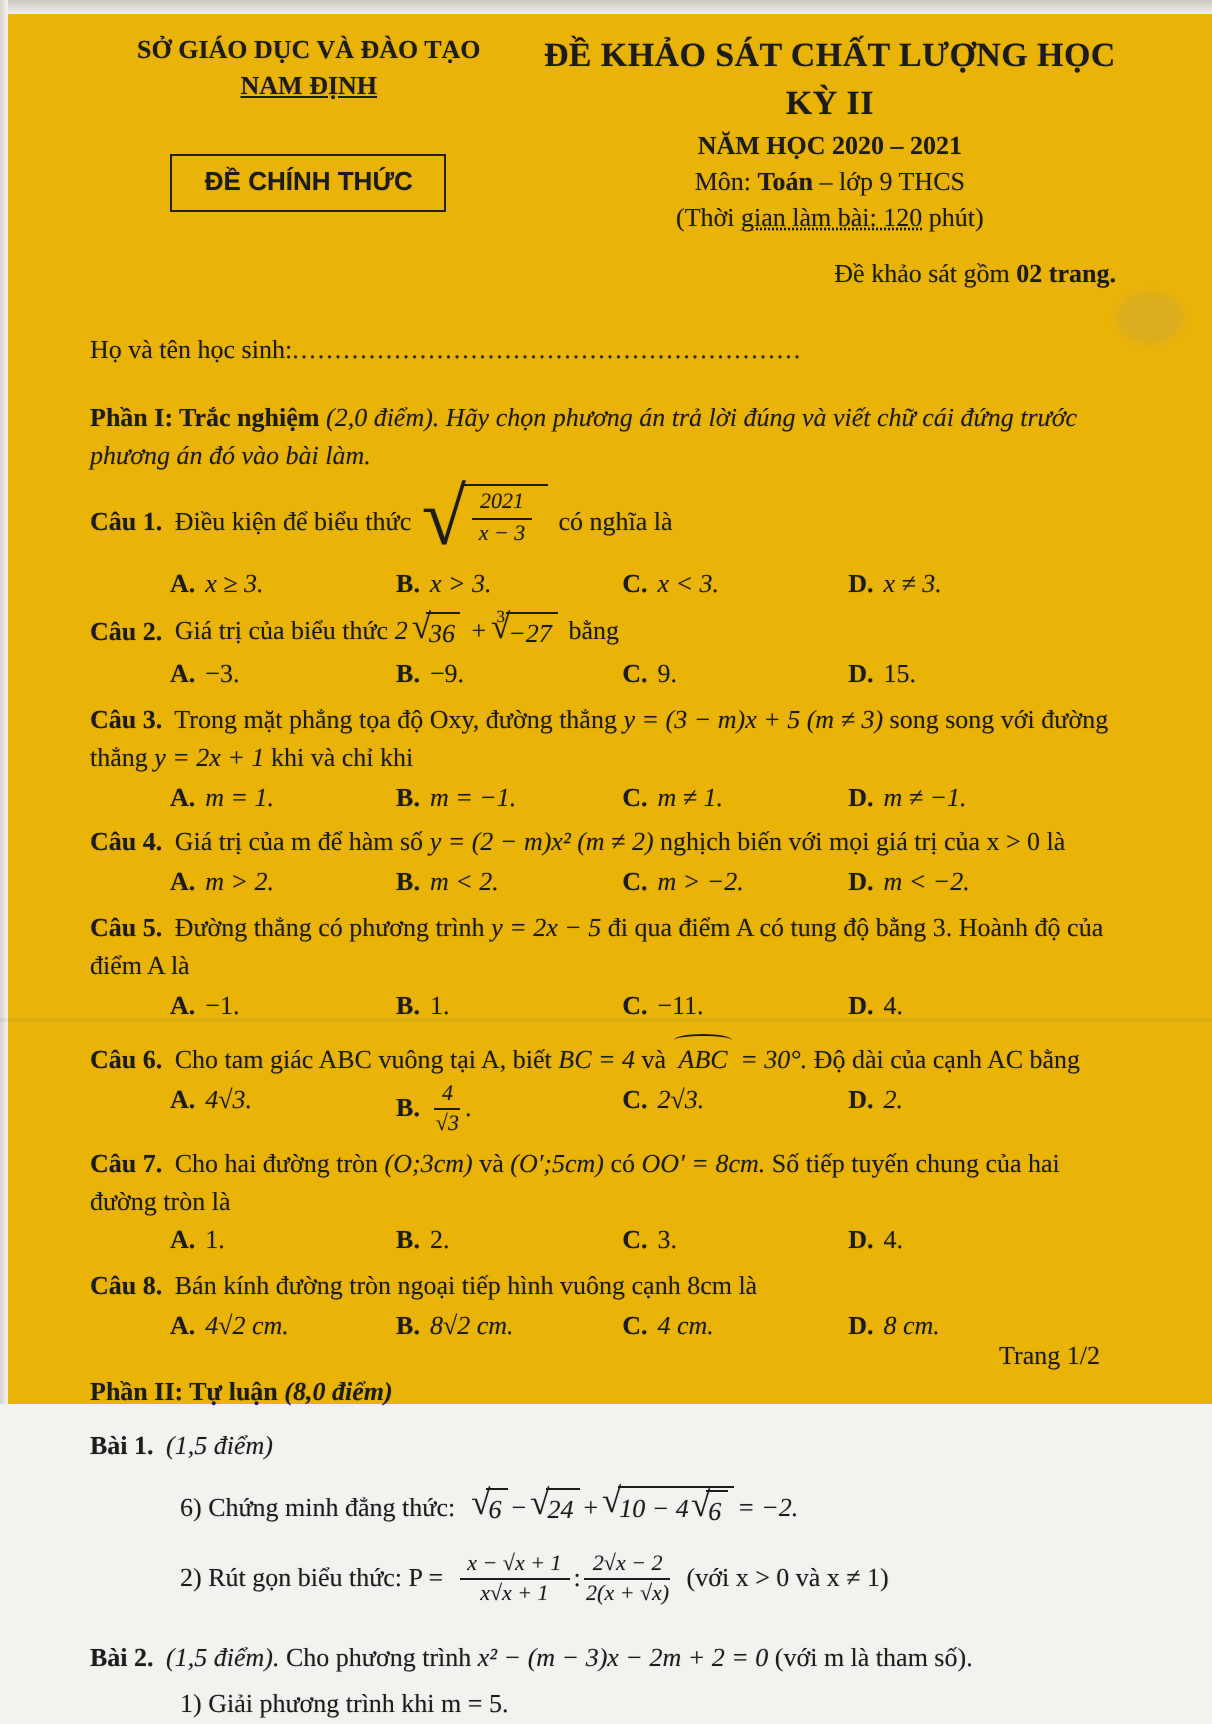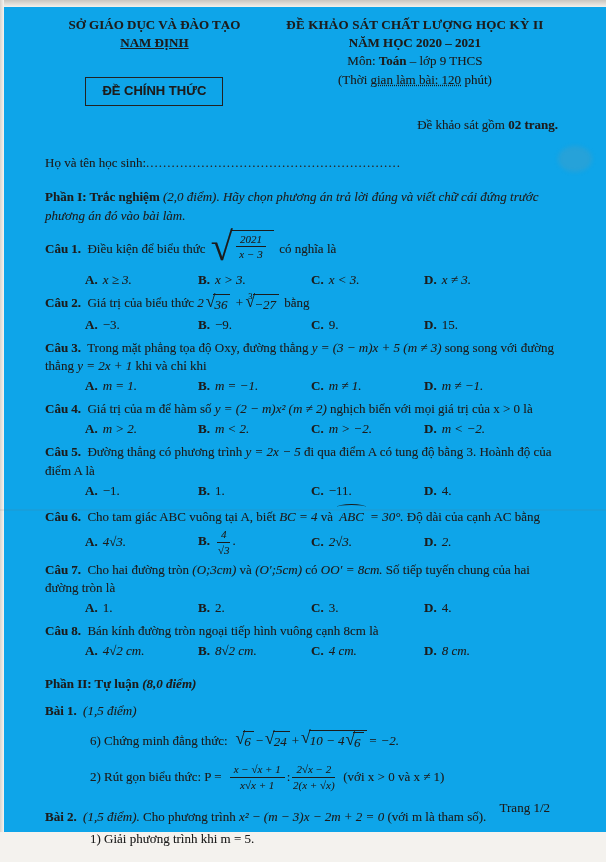--- a/index.html
+++ b/index.html
@@ -1,56 +1,56 @@
 <!DOCTYPE html>
 <html><head>
 <meta charset="utf-8">
 <style>
   html,body{margin:0;padding:0;}
   body{
     width:606px;height:862px;overflow:hidden;background:#f4f2ee;
     font-family:"Liberation Serif","DejaVu Serif",serif;
   }
   .page{
-    position:relative;box-sizing:border-box;width:606px;height:832px;
-    background:#0ea5e9;color:#1c1c1c;font-size:13px;line-height:1.45;
+    position:relative;box-sizing:border-box;width:606px;height:702px;
+    background:#eab308;color:#1c1c1c;font-size:13px;line-height:1.45;
     padding:16px 40px 0 45px;
     text-shadow:0 0 0.6px rgba(40,40,40,0.35);
   }
   .edge-top{position:absolute;top:0;left:0;right:0;height:7px;
     background:linear-gradient(#c9c6c0,#f3f1ec);}
   .edge-left{position:absolute;top:0;left:0;bottom:0;width:4px;
     background:linear-gradient(90deg,#d6d3cd,#f6f4f0);}
   .streak{position:absolute;left:0;right:0;height:2px;background:rgba(110,110,110,0.10);}
   .smudge{position:absolute;width:34px;height:26px;background:rgba(150,148,142,0.18);
     border-radius:50%;filter:blur(2px);}
   b{font-weight:700;}
   i{font-style:italic;}
   .u{text-decoration:underline;}
   .ud{text-decoration:underline dotted;}
   
   .header{display:flex;}
   .hleft{flex:0 0 42%;text-align:center;}
   .hright{flex:1;text-align:center;}
   .hleft .l1,.hright div{line-height:1.4;}
   .b{font-weight:700;}
-  .t1{font-size:13px;letter-spacing:0.2px;}
+  .t1{font-size:17px;letter-spacing:0.2px;}
   .stamp{display:inline-block;border:1.6px solid #222;padding:4px 16px;margin-top:24px;
     font-family:"Liberation Sans","DejaVu Sans",sans-serif;font-weight:700;font-size:13px;}
   .pages-note{text-align:right;margin-top:10px;padding-right:8px;}
   
   .student{margin-top:16px;line-height:1.8;}
   .dots{letter-spacing:1px;color:#2a2a2a;}
   
   .phead{margin-top:14px;}
   
   p.q{margin:4px 0 1px;}
   .ql{margin-right:3px;}
   .mi{font-style:italic;}
-  .orow{display:flex;padding-left:40px;margin:1px 0 3px;align-items:center;}
+  .orow{display:flex;padding-left:40px;margin:1px 0 3px;}
   .opt{flex:0 0 23.5%;white-space:nowrap;}
   .opt:last-child{flex:1;}
   .opt b{margin-right:5px;}
   
   .frac{display:inline-flex;flex-direction:column;vertical-align:middle;
     text-align:center;line-height:1.15;font-size:11px;margin:0 2px;}
   .frac .num{border-bottom:1.2px solid #1c1c1c;padding:0 4px 1px;display:block;}
   .frac .den{padding-top:1px;display:block;}
   .sqrt{display:inline-flex;align-items:flex-start;vertical-align:middle;
     white-space:nowrap;margin:0 2px;}

